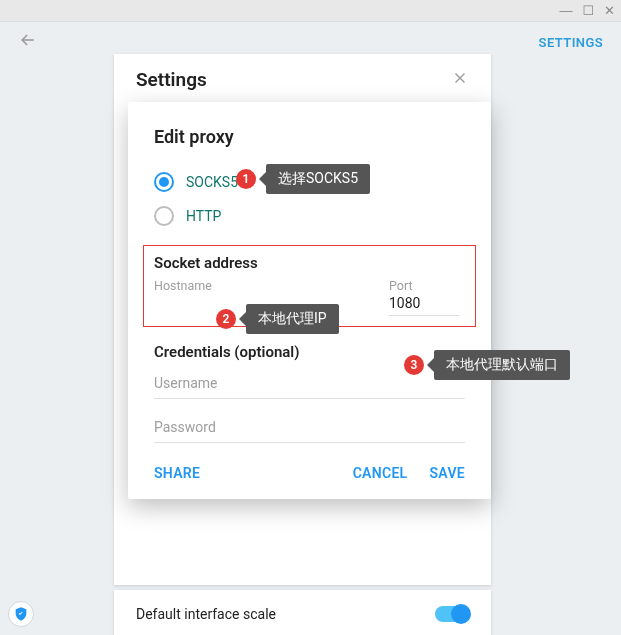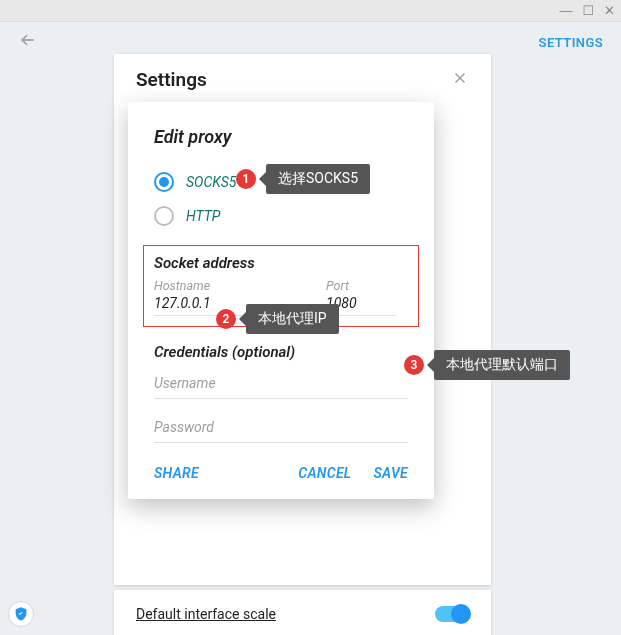--- a/index.html
+++ b/index.html
@@ -17,37 +17,37 @@
   .settings-link { color: #2d9cdb; font-size: 13px; font-weight: 600; letter-spacing: 0.4px; }
 
   
   .under-panel { position: absolute; left: 114px; top: 54px; width: 377px; background: #fff; box-shadow: 0 1px 3px rgba(0,0,0,0.15); }
   .under-panel-head { display:flex; justify-content: space-between; align-items: center; padding: 14px 22px; }
   .under-panel-head h2 { font-size: 19px; font-weight: 600; color: #222; }
   .under-close { color: #9e9e9e; cursor: pointer; }
   .under-close svg { width: 18px; height: 18px; }
 
   .bottom-row { position: absolute; left: 114px; top: 590px; width: 377px; height: 48px; background: #fff; box-shadow: 0 1px 3px rgba(0,0,0,0.15); display: flex; align-items: center; padding: 0 22px; justify-content: space-between; }
-  .bottom-row span.label { font-size: 14px; color: #222; text-decoration: underline; }
+  .bottom-row span.label { font-size: 14px; color: #222; }
   .toggle { width: 34px; height: 16px; background: #4fc3f7; border-radius: 10px; position: relative; }
   .toggle::after { content: ""; position: absolute; right: -2px; top: -2px; width: 20px; height: 20px; background: #2196f3; border-radius: 50%; }
 
   
-  .modal { position: absolute; left: 128px; top: 102px; width: 306px; background: #fff; box-shadow: 0 8px 24px rgba(0,0,0,0.25); border-radius: 2px; padding: 24px 26px 18px 26px; font-style: italic; }
+  .modal { position: absolute; left: 128px; top: 102px; width: 363px; background: #fff; box-shadow: 0 8px 24px rgba(0,0,0,0.25); border-radius: 2px; padding: 24px 26px 18px 26px; }
   .modal h3 { font-size: 18px; font-weight: 600; color: #222; margin-bottom: 18px; }
 
   .radio-row { display: flex; align-items: center; height: 34px; cursor: pointer; }
   .radio { width: 20px; height: 20px; border: 2px solid #bdbdbd; border-radius: 50%; margin-right: 12px; flex-shrink: 0; position: relative; }
   .radio.checked { border-color: #2196f3; }
   .radio.checked::after { content: ""; position: absolute; inset: 3px; background: #2196f3; border-radius: 50%; }
   .radio-label { font-size: 14px; color: #0f766e; }
 
   .section-title { font-size: 15px; font-weight: 600; color: #222; margin-top: 16px; margin-bottom: 6px; }
 
-  .socket-box { border: 1px solid #e53935; padding: 8px 22px 10px 10px; margin-left: -11px; margin-right: -11px; margin-top: 12px; }
+  .socket-box { border: 1px solid #e53935; padding: 8px 16px 10px 10px; margin-left: -11px; margin-right: -11px; margin-top: 12px; }
   .socket-box .section-title { margin-top: 0; }
   .fields { display: flex; }
   .field { flex: 1; }
   .field.small { flex: 0 0 70px; }
   .field-label { font-size: 12.5px; color: #9e9e9e; margin-bottom: 2px; }
   .field-value { font-size: 14px; color: #222; border-bottom: 1px solid #e0e0e0; padding-bottom: 4px; min-height: 20px; }
 
   .cred-field { border-bottom: 1px solid #e0e0e0; padding: 6px 0; margin-bottom: 12px; }
   .cred-field span { font-size: 14px; color: #9e9e9e; }
 
@@ -112,21 +112,20 @@
   <div class="radio-row">
     <div class="radio"></div>
     <span class="radio-label">HTTP</span>
   </div>
 
   <div class="socket-box">
     <div class="section-title">Socket address</div>
     <div class="fields">
       <div class="field">
         <div class="field-label">Hostname</div>
-        <div class="field-value">127.0.0.1</div>
       </div>
       <div class="field small">
         <div class="field-label">Port</div>
         <div class="field-value">1080</div>
       </div>
     </div>
   </div>
 
   <div class="section-title">Credentials (optional)</div>
   <div class="cred-field">

